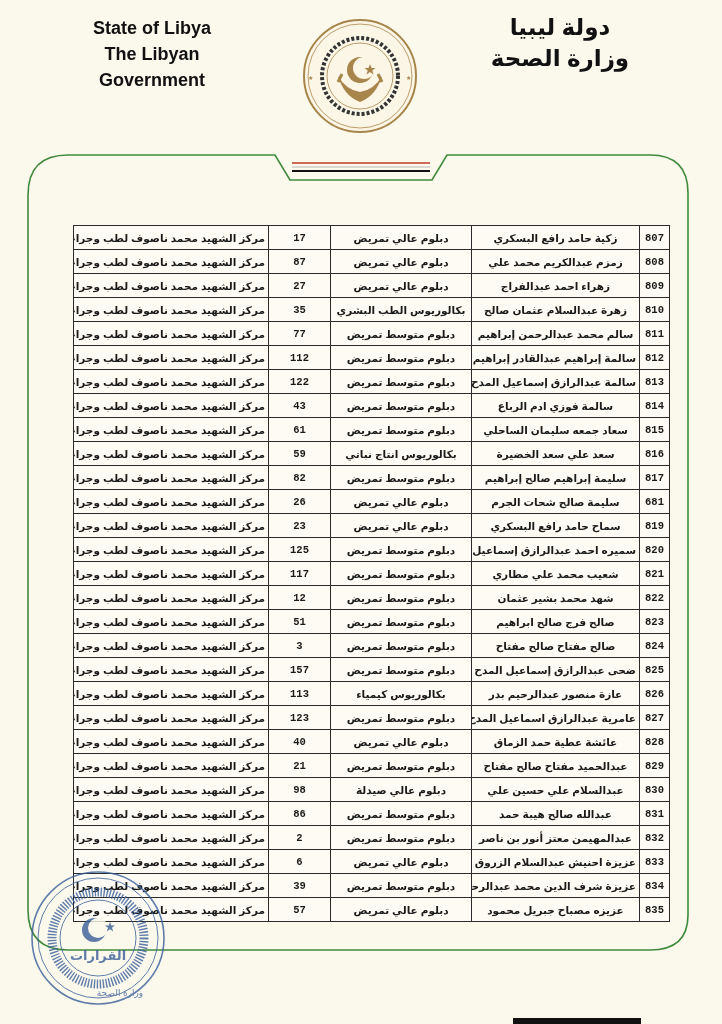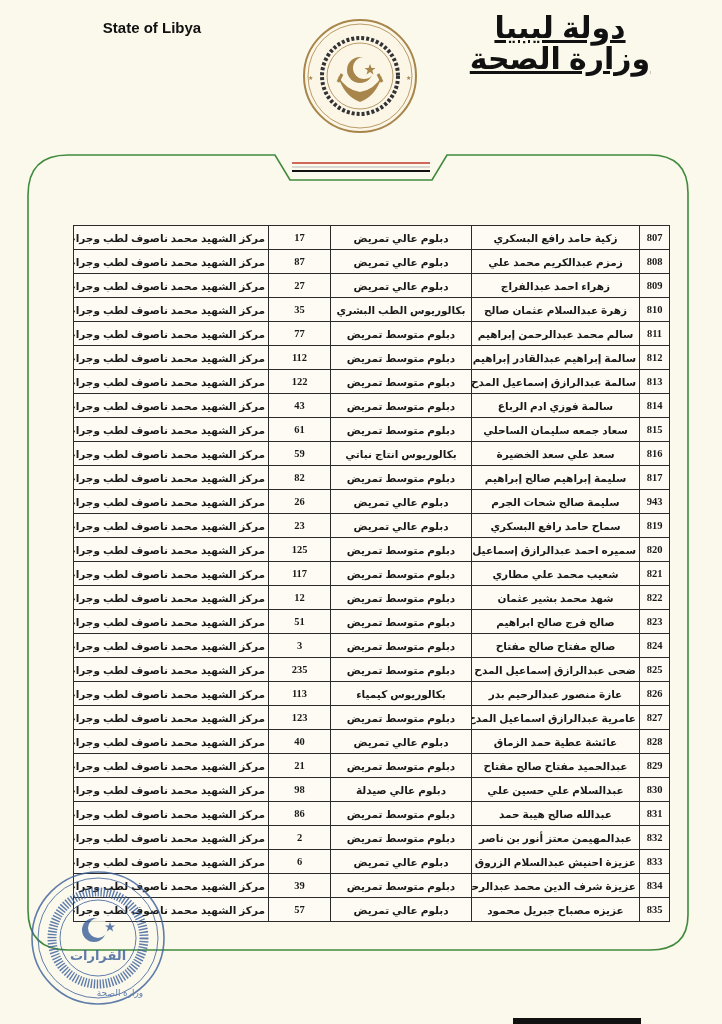--- a/index.html
+++ b/index.html
@@ -4,59 +4,59 @@
 <style>
   html, body { margin:0; padding:0; }
   body {
     width:722px; height:1024px; overflow:hidden; position:relative;
     background:#fbf8ec;
     font-family:"Liberation Sans", "DejaVu Sans", sans-serif;
     color:#1a1a1a;
   }
   .en-header {
     position:absolute; left:62px; top:15px; width:180px;
-    text-align:center; font-weight:bold; font-size:15px; line-height:26px; color:#111;
+    text-align:center; font-weight:bold; font-size:18px; line-height:26px; color:#111;
   }
   .ar-header {
     position:absolute; left:455px; top:12px; width:210px;
-    text-align:center; font-weight:bold; font-size:30px; line-height:31px; color:#111;
+    text-align:center; font-weight:bold; font-size:23px; line-height:31px; color:#111;
     direction:rtl;
-    text-decoration:underline;
   }
   .emblem { position:absolute; left:300px; top:12px; width:120px; height:128px; }
   .frame { position:absolute; left:0; top:0; width:722px; height:1024px; pointer-events:none; }
   table.records {
     position:absolute; left:73px; top:225px; width:596px;
     border-collapse:collapse; table-layout:fixed;
     background:#fdfbf3;
   }
   table.records td {
     border:1.2px solid #2b2b2b;
     height:23px; padding:0 3px;
     font-size:10.5px; font-weight:bold; text-align:center;
     white-space:nowrap; overflow:hidden;
   }
   td.c-center { direction:rtl; text-align:right; padding-right:6px; font-size:10px; }
-  td.c-num, td.c-serial { font-family:Liberation Serif, serif; font-size:12.5px; }
+  td.c-num, td.c-serial { font-family:Liberation Mono, monospace; font-size:12.5px; }
   td.c-qual, td.c-name { direction:rtl; }
   .stamp { position:absolute; left:28px; top:868px; width:140px; height:140px; opacity:0.8; }
   .black-bar { position:absolute; left:513px; top:1018px; width:128px; height:6px; background:#111; }
 </style>
 </head>
 <body>
 
 <svg class="frame" viewBox="0 0 722 1024">
   <path d="M 68 155 L 275 155 L 290 180 L 432 180 L 447 155 L 650 155 Q 688 155 688 193 L 688 915 Q 688 950 650 950 L 68 950 Q 28 950 28 910 L 28 195 Q 28 155 68 155 Z" fill="none" stroke="#3f8a3c" stroke-width="1.6"></path>
   <line x1="292" y1="163" x2="430" y2="163" stroke="#c0392b" stroke-width="1.5"></line>
   <line x1="292" y1="167" x2="430" y2="167" stroke="#b8b8b8" stroke-width="1.2"></line>
   <line x1="292" y1="171" x2="430" y2="171" stroke="#111" stroke-width="1.8"></line>
 </svg>
 
 <div class="en-header">
   <div>State of Libya</div>
+  <div>The Libyan Government</div>
 </div>
 
 <div class="ar-header">
   <div>دولة ليبيا</div>
   <div>وزارة الصحة</div>
 </div>
 
 <svg class="emblem" viewBox="0 0 120 128">
   <circle cx="60" cy="64" r="56" fill="#fbf6e6" stroke="#a8854a" stroke-width="2"></circle>
   <circle cx="60" cy="64" r="52" fill="none" stroke="#a8854a" stroke-width="0.8"></circle>
@@ -155,21 +155,21 @@
         <td class="c-num">82</td>
         <td class="c-qual">دبلوم متوسط تمريض</td>
         <td class="c-name">سليمة إبراهيم صالح إبراهيم</td>
         <td class="c-serial">817</td>
       </tr>
       <tr>
         <td class="c-center">مركز الشهيد محمد ناصوف لطب وجراحة الفم والاسنان</td>
         <td class="c-num">26</td>
         <td class="c-qual">دبلوم عالي تمريض</td>
         <td class="c-name">سليمة صالح شحات الجرم</td>
-        <td class="c-serial">943</td>
+        <td class="c-serial">681</td>
       </tr>
       <tr>
         <td class="c-center">مركز الشهيد محمد ناصوف لطب وجراحة الفم والاسنان</td>
         <td class="c-num">23</td>
         <td class="c-qual">دبلوم عالي تمريض</td>
         <td class="c-name">سماح حامد رافع البسكري</td>
         <td class="c-serial">819</td>
       </tr>
       <tr>
         <td class="c-center">مركز الشهيد محمد ناصوف لطب وجراحة الفم والاسنان</td>
@@ -201,21 +201,21 @@
       </tr>
       <tr>
         <td class="c-center">مركز الشهيد محمد ناصوف لطب وجراحة الفم والاسنان</td>
         <td class="c-num">3</td>
         <td class="c-qual">دبلوم متوسط تمريض</td>
         <td class="c-name">صالح مفتاح صالح مفتاح</td>
         <td class="c-serial">824</td>
       </tr>
       <tr>
         <td class="c-center">مركز الشهيد محمد ناصوف لطب وجراحة الفم والاسنان</td>
-        <td class="c-num">235</td>
+        <td class="c-num">157</td>
         <td class="c-qual">دبلوم متوسط تمريض</td>
         <td class="c-name">ضحى عبدالرازق إسماعيل المدح</td>
         <td class="c-serial">825</td>
       </tr>
       <tr>
         <td class="c-center">مركز الشهيد محمد ناصوف لطب وجراحة الفم والاسنان</td>
         <td class="c-num">113</td>
         <td class="c-qual">بكالوريوس كيمياء</td>
         <td class="c-name">عازة منصور عبدالرحيم بدر</td>
         <td class="c-serial">826</td>

